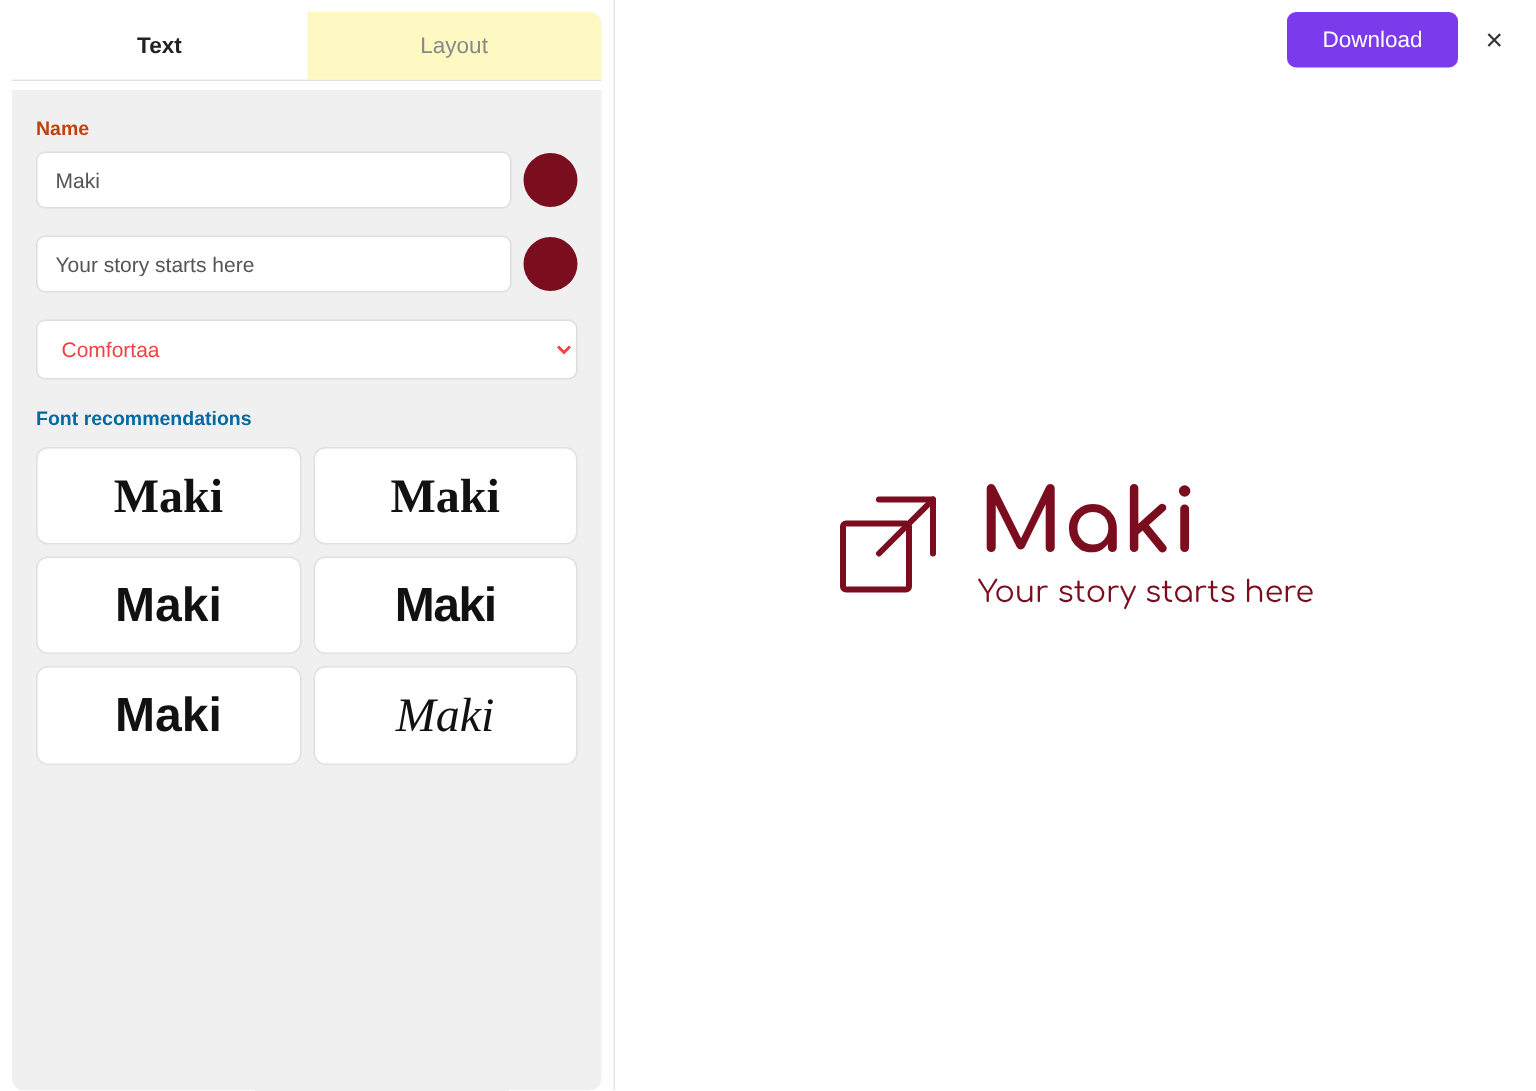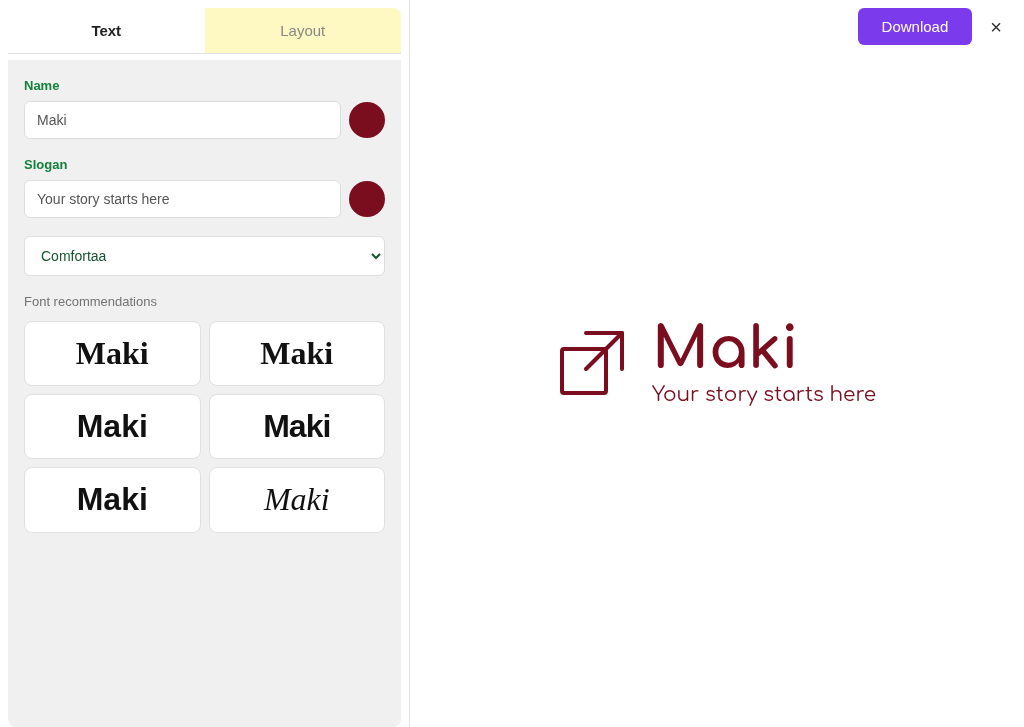--- a/index.html
+++ b/index.html
@@ -105,21 +105,21 @@
       background: #e8e8e8;
     }
     .form-area::-webkit-scrollbar-thumb {
       background: #bbb;
       border-radius: 3px;
     }
 
     .field-label {
       font-size: 13px;
       font-weight: 600;
-      color: #15803d;
+      color: #c2410c;
       margin-bottom: 8px;
     }
 
     .field-row {
       display: flex;
       align-items: center;
       gap: 8px;
       margin-bottom: 18px;
     }
 
@@ -144,30 +144,30 @@
       flex-shrink: 0;
     }
 
     .font-select {
       width: 100%;
       padding: 10px 12px;
       border: 1px solid #ddd;
       border-radius: 6px;
       background: white;
       font-size: 14px;
-      color: #14532d;
+      color: #ef4444;
       cursor: pointer;
       appearance: auto;
       margin-bottom: 18px;
     }
 
     .section-label {
       font-size: 13px;
-      font-weight: 400;
-      color: #737373;
+      font-weight: 700;
+      color: #0369a1;
       margin-bottom: 12px;
     }
 
     .font-grid {
       display: grid;
       grid-template-columns: 1fr 1fr;
       gap: 8px;
     }
 
     .font-card {
@@ -250,21 +250,20 @@
 
   <div class="form-area">
     
     <div class="field-label">Name</div>
     <div class="field-row">
       <input class="text-input" type="text" value="Maki" style="">
       <button class="color-dot" style="background:#7a0e1e;"></button>
     </div>
 
     
-    <div class="field-label">Slogan</div>
     <div class="field-row">
       <input class="text-input" type="text" value="Your story starts here" style="">
       <button class="color-dot" style="background:#7a0e1e;"></button>
     </div>
 
     
     <select class="font-select">
       <option>Comfortaa</option>
       <option>Roboto</option>
       <option>Open Sans</option>

